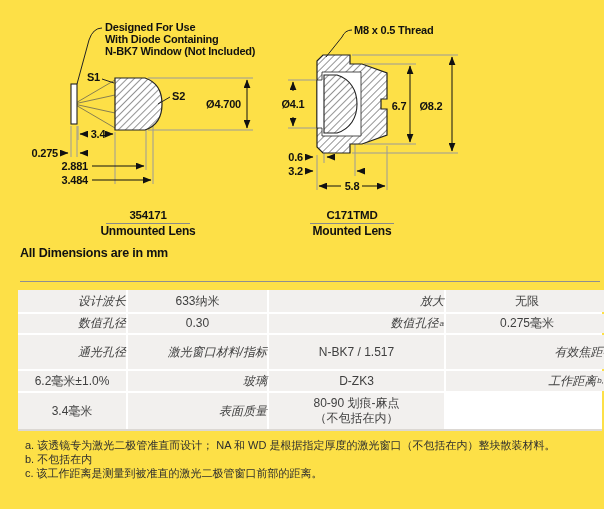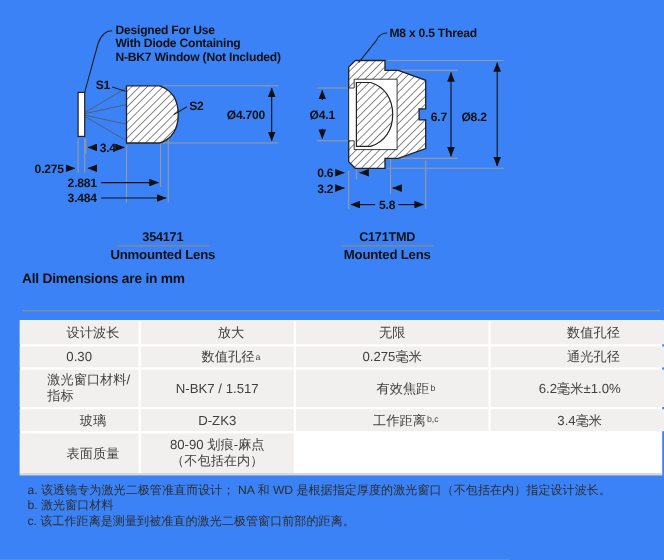--- a/index.html
+++ b/index.html
@@ -1,27 +1,27 @@
 <!DOCTYPE html>
 <html><head>
 <meta charset="utf-8">
 <style>
   html,body{margin:0;padding:0;background:#fff;}
   body{font-family:"Liberation Sans","DejaVu Sans",sans-serif;color:#222;}
-  .page{position:relative;width:604px;height:509px;background:#3b82f6;overflow:hidden;}
+  .page{position:relative;width:604px;height:509px;background:#fde047;overflow:hidden;}
   svg text{fill:#111;font-family:"Liberation Sans","DejaVu Sans",sans-serif;font-weight:bold;letter-spacing:-0.2px;}
   .divider{margin:15px 0 0 20px;width:580px;height:1px;background:#8f8f8f;}
   .spec{margin:8px 0 0 18px;width:584px;}
   .spec-header{height:24px;border-top:3px solid #5e191e;background:#7b2127;color:#fff;
     font-size:13px;font-weight:bold;display:flex;align-items:center;justify-content:center;}
   .grid{display:grid;grid-template-columns:108px 139px 175px 162px;
     grid-template-rows:22px 19px 34px 20px 36px;gap:2px;background:#fff;
     border-bottom:2px solid #dcd8d3;margin-top:2px;}
   .cell{background:#f2f0ee;font-size:12px;color:#3f3f3f;display:flex;align-items:center;line-height:15px;}
-  .lbl{justify-content:center;padding-left:25px;}
+  .lbl{justify-content:flex-end;padding-left:25px;font-style:italic;}
   .val{justify-content:center;flex-direction:column;text-align:center;}
   .cell sup{font-size:8px;line-height:0;vertical-align:super;margin-left:1px;}
   .footnotes{margin:7px 0 0 25px;font-size:11px;line-height:14px;color:#2e2e2e;}
 </style>
 </head>
 <body>
 
 <div class="page">
 
   <svg width="604" height="262" viewBox="0 0 604 262">
@@ -169,20 +169,23 @@
 
   <div class="divider"></div>
 
   
   <div class="spec">
     <div class="grid">
 
       <div class="cell lbl">
           <span>设计波长</span>
         </div>
+      <div class="cell val">
+          <div>633纳米</div>
+        </div>
       <div class="cell lbl">
           <span>放大</span>
         </div>
       <div class="cell val">
           <div>无限</div>
         </div>
 
       <div class="cell lbl">
           <span>数值孔径</span>
         </div>
@@ -234,18 +237,18 @@
       <div class="cell val">
           <div>80-90 划痕-麻点</div>
           <div>（不包括在内）</div>
         </div>
 
     </div>
   </div>
 
   
   <div class="footnotes">
-    <div>a. 该透镜专为激光二极管准直而设计； NA 和 WD 是根据指定厚度的激光窗口（不包括在内）指定设计波长。</div>
-    <div>b. 激光窗口材料</div>
+    <div>a. 该透镜专为激光二极管准直而设计； NA 和 WD 是根据指定厚度的激光窗口（不包括在内）整块散装材料。</div>
+    <div>b. 不包括在内</div>
     <div>c. 该工作距离是测量到被准直的激光二极管窗口前部的距离。</div>
   </div>
 
 </div>
 
 </body></html>

